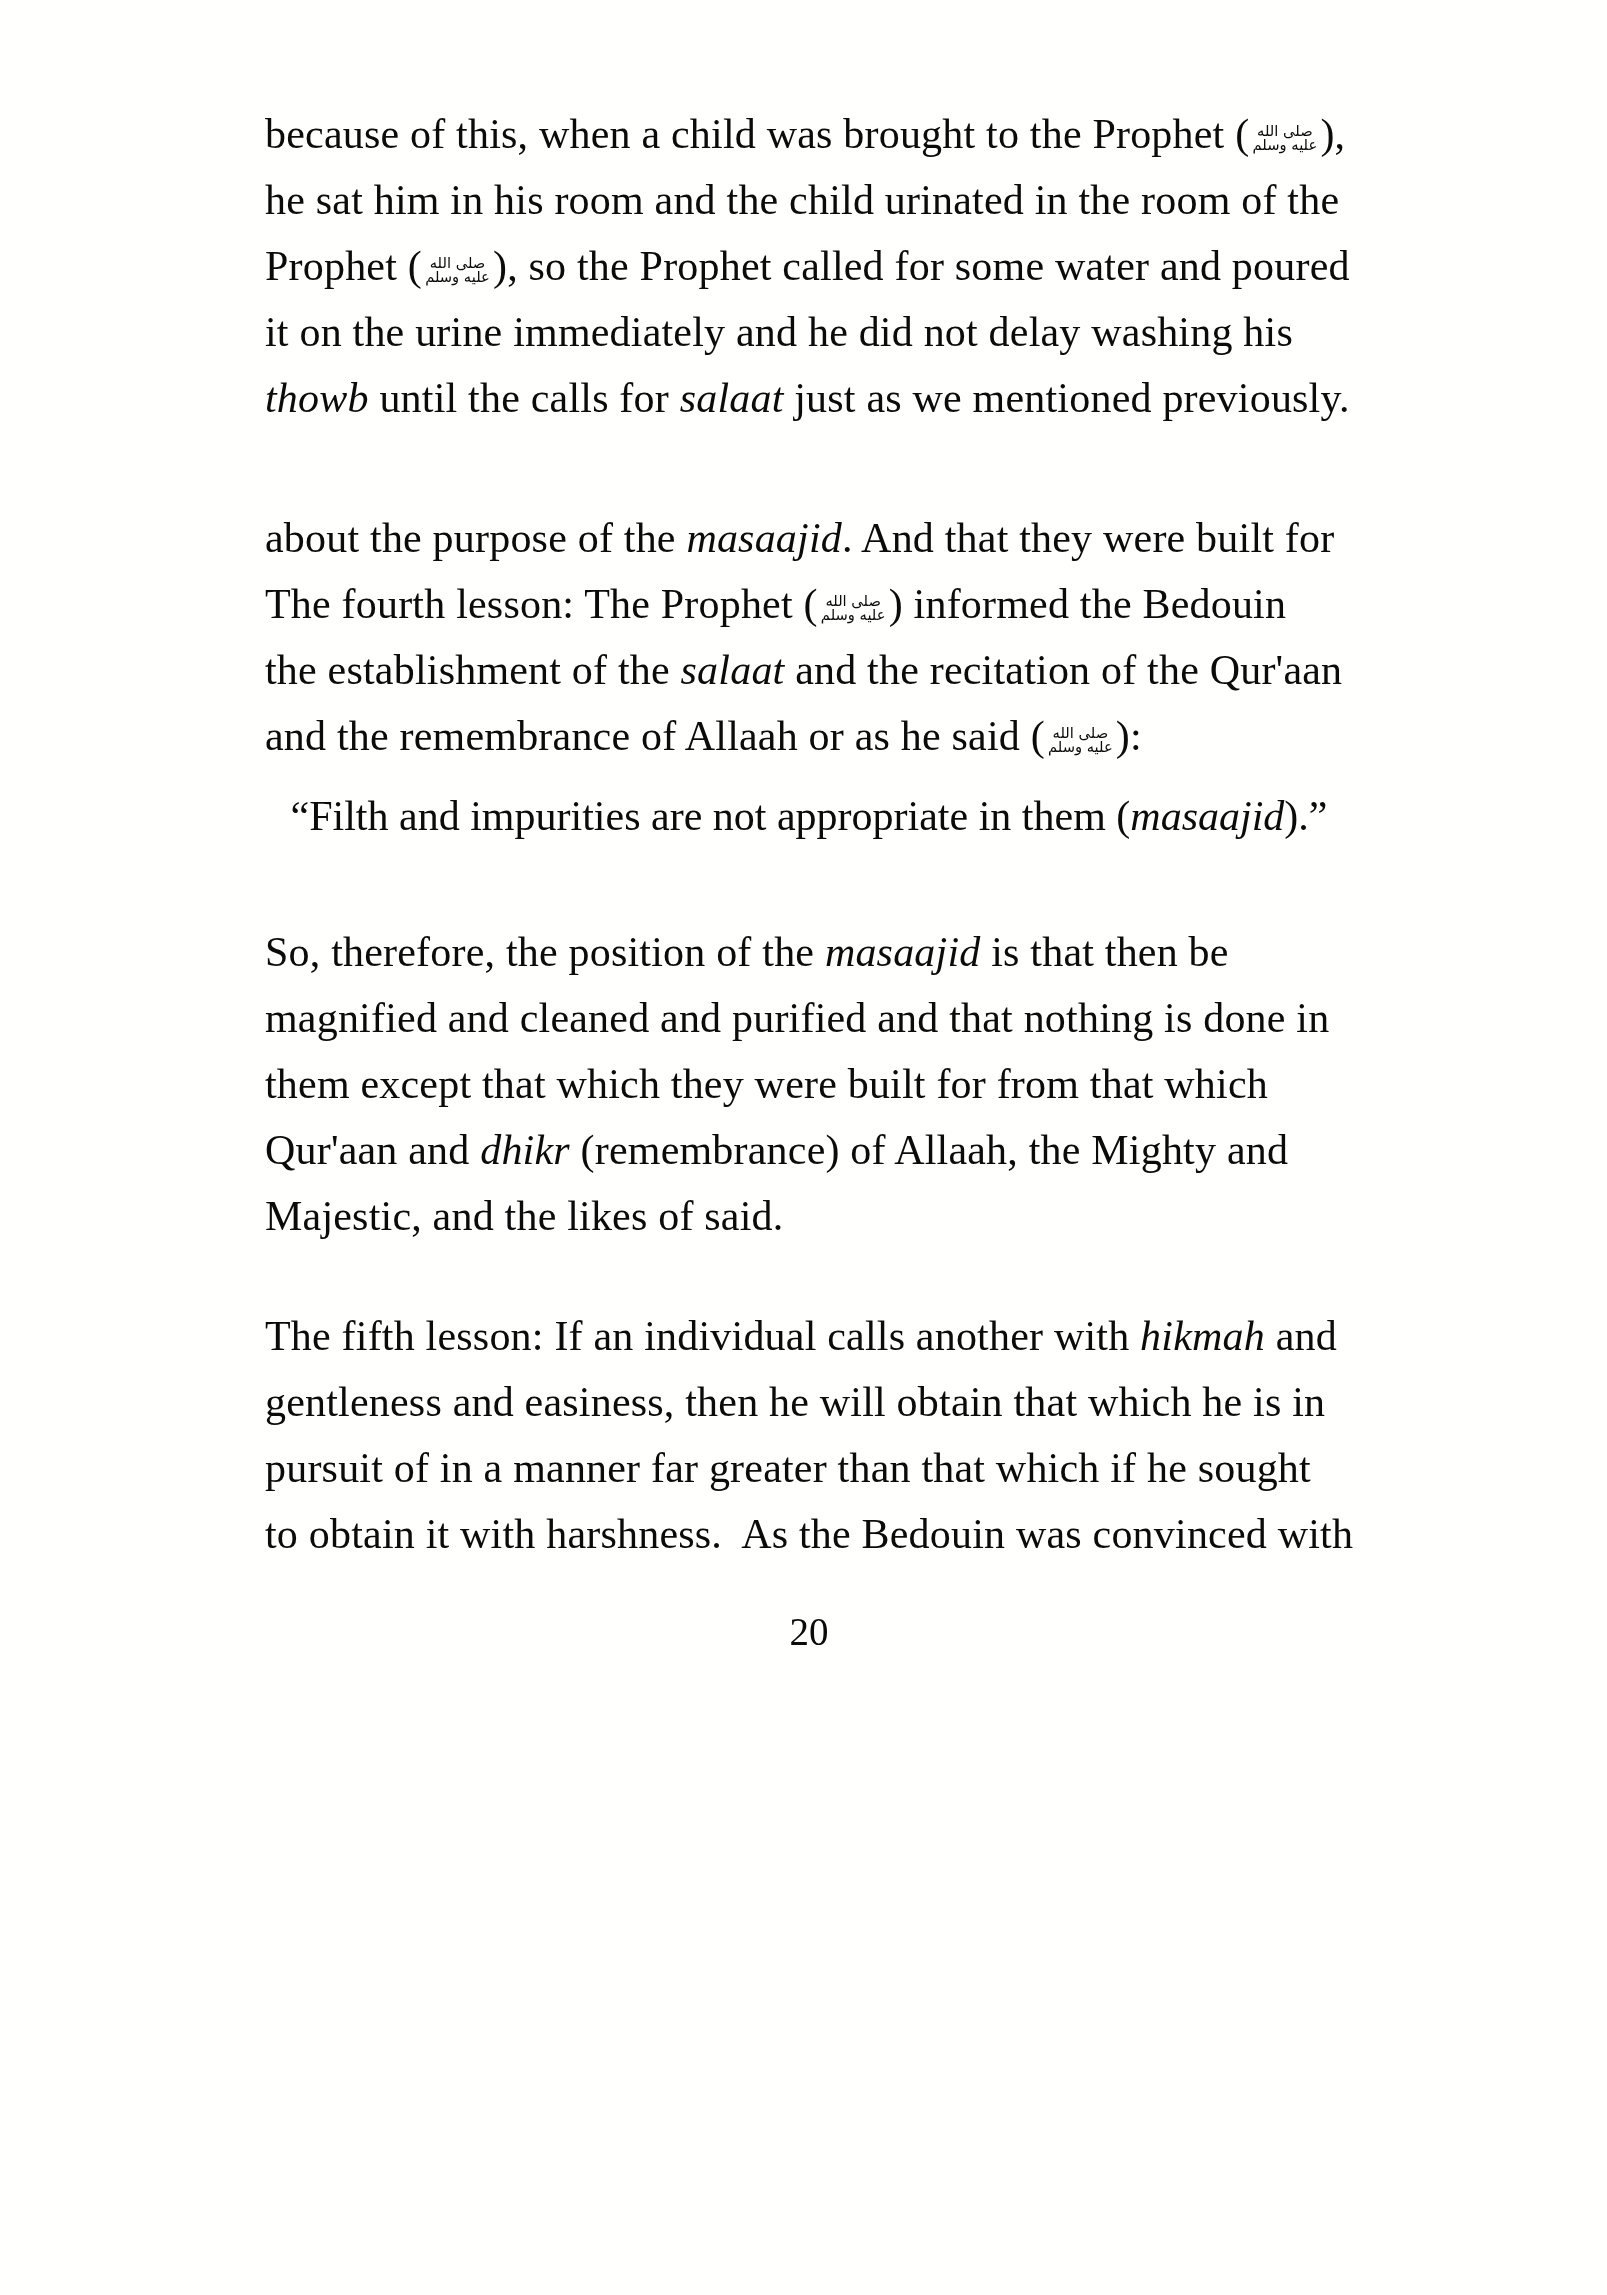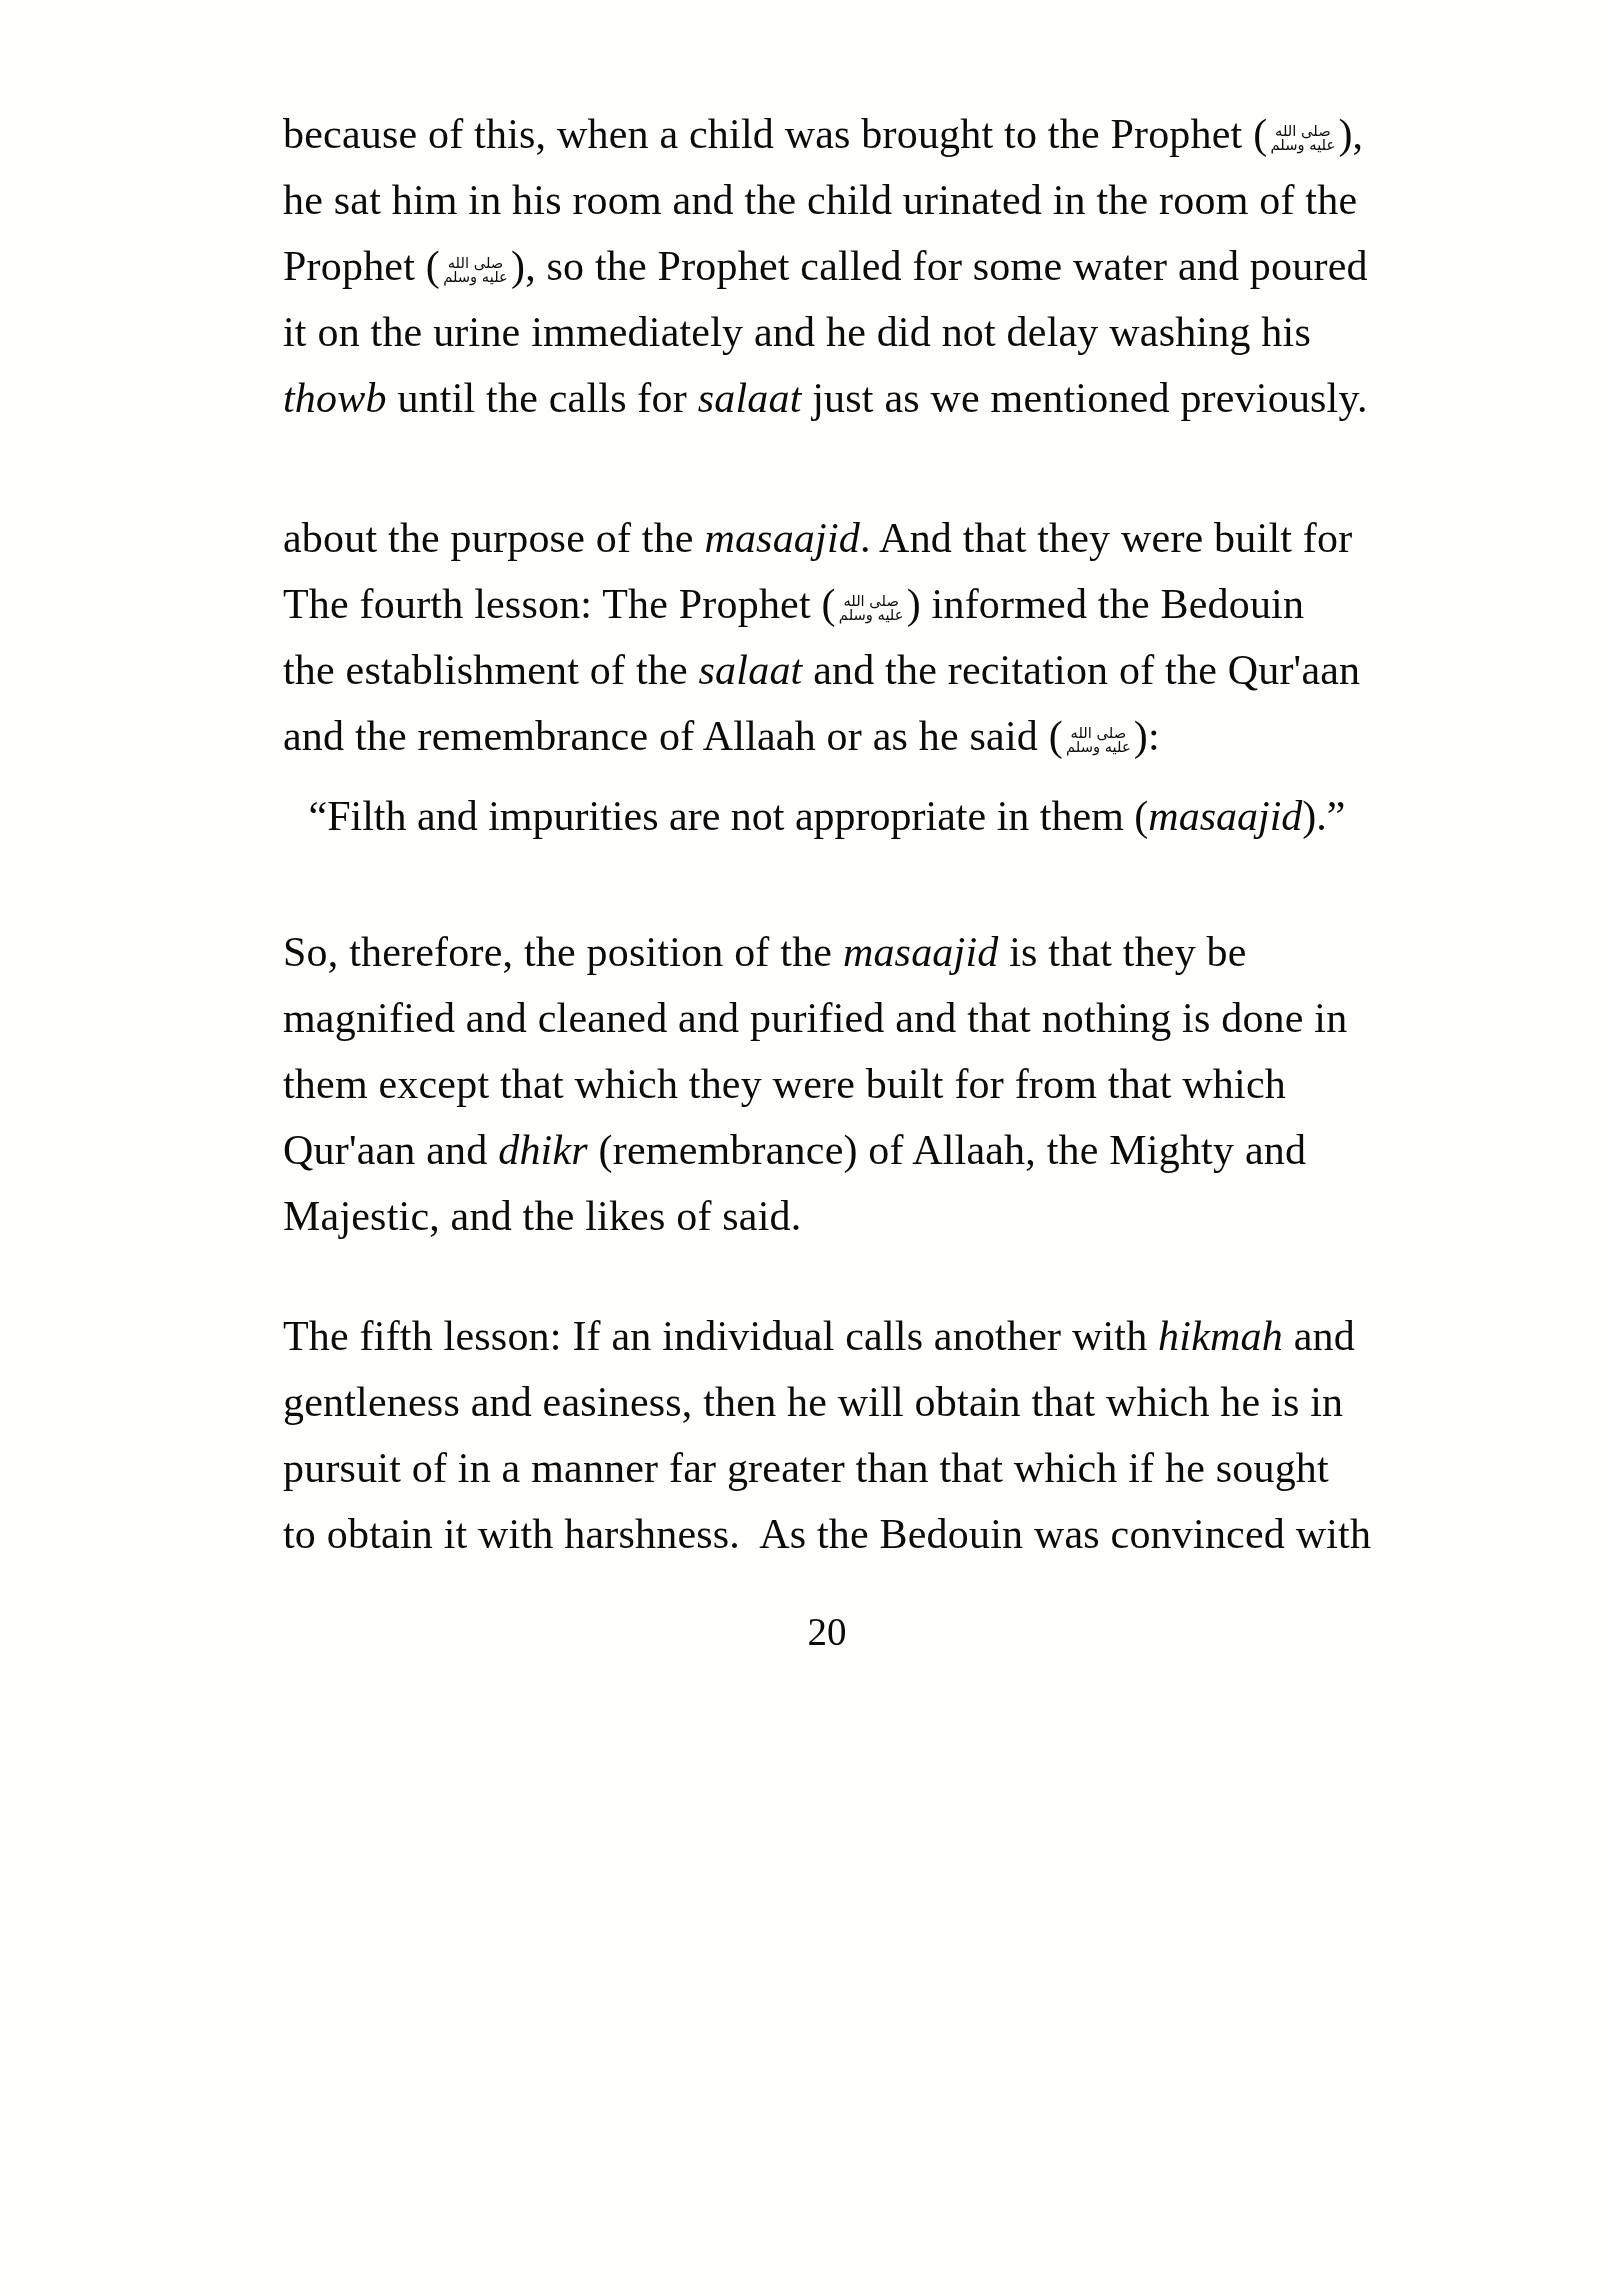--- a/index.html
+++ b/index.html
@@ -11,21 +11,21 @@
     position: relative;
     width: 1607px;
     height: 2295px;
     background: #fffffe;
     color: #0b0b0b;
     font-family: "Liberation Serif", "DejaVu Serif", serif;
     overflow: hidden;
   }
   .text-column {
     position: absolute;
-    left: 283px;
+    left: 265px;
     top: 101px;
     width: 1088px;
   }
   .para .line {
     white-space: pre;
     font-size: 42px;
     line-height: 66px;
     letter-spacing: 0.2px;
   }
   .para-1 { margin-bottom: 74px; }
@@ -86,21 +86,21 @@
         <div class="line"><span class="rg">about the purpose of the </span><span class="it">masaajid</span><span class="rg">. And that they were built for</span></div>
         <div class="line"><span class="rg">The fourth lesson: The Prophet (</span><span class="saw" dir="rtl">صلى الله عليه وسلم</span><span class="rg">) informed the Bedouin</span></div>
         <div class="line"><span class="rg">the establishment of the </span><span class="it">salaat</span><span class="rg"> and the recitation of the Qur'aan</span></div>
         <div class="line"><span class="rg">and the remembrance of Allaah or as he said (</span><span class="saw" dir="rtl">صلى الله عليه وسلم</span><span class="rg">):</span></div>
       </div>
 
 
     <div class="quote-line"><span class="rg">“Filth and impurities are not appropriate in them (</span><span class="it">masaajid</span><span class="rg">).”</span></div>
 
     <div class="para para-3">
-        <div class="line"><span class="rg">So, therefore, the position of the </span><span class="it">masaajid</span><span class="rg"> is that they be</span></div>
+        <div class="line"><span class="rg">So, therefore, the position of the </span><span class="it">masaajid</span><span class="rg"> is that then be</span></div>
         <div class="line"><span class="rg">magnified and cleaned and purified and that nothing is done in</span></div>
         <div class="line"><span class="rg">them except that which they were built for from that which</span></div>
         <div class="line"><span class="rg">Qur'aan and </span><span class="it">dhikr</span><span class="rg"> (remembrance) of Allaah, the Mighty and</span></div>
         <div class="line"><span class="rg">Majestic, and the likes of said.</span></div>
       </div>
 
     <div class="para para-4">
         <div class="line"><span class="rg">The fifth lesson: If an individual calls another with </span><span class="it">hikmah</span><span class="rg"> and</span></div>
         <div class="line"><span class="rg">gentleness and easiness, then he will obtain that which he is in</span></div>
         <div class="line"><span class="rg">pursuit of in a manner far greater than that which if he sought</span></div>

